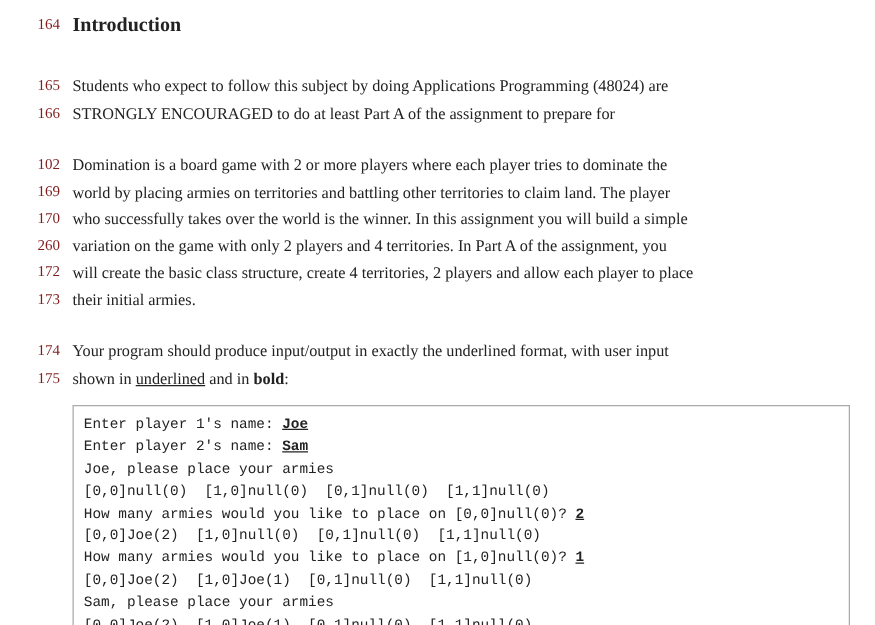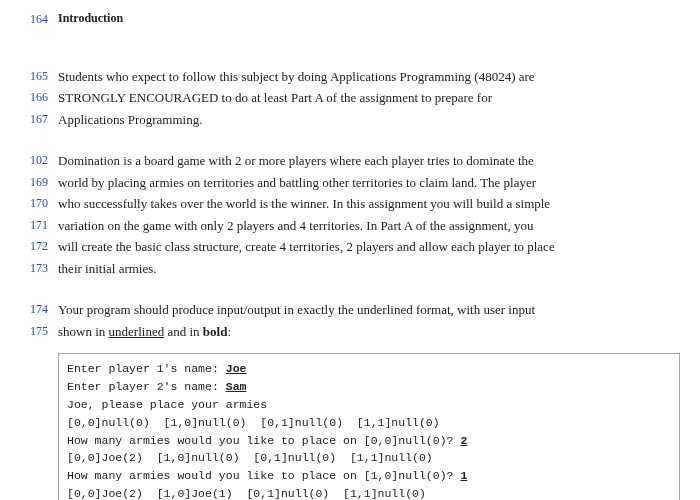--- a/index.html
+++ b/index.html
@@ -21,35 +21,35 @@
       margin: 0 auto;
     }
     .line-block {
       display: flex;
       margin-bottom: 2px;
     }
     .line-number {
       min-width: 38px;
       text-align: right;
       padding-right: 10px;
-      color: #1d4ed8;
+      color: #7f1d1d;
       font-size: 12px;
       line-height: 1.5;
       flex-shrink: 0;
     }
     .line-content {
       flex: 1;
       line-height: 1.5;
       font-size: 13px;
     }
     .section-heading {
-      font-size: 12px;
+      font-size: 16px;
       font-weight: bold;
       line-height: 1.4;
-      margin-bottom: 18px;
+      margin-bottom: 5px;
     }
     .paragraph-gap {
       margin-top: 22px;
     }
     .underline {
       text-decoration: underline;
       margin-top: 39px;
     }
     .bold {
       font-weight: bold;
@@ -90,39 +90,35 @@
   </div>
 
   <div class="line-block paragraph-gap">
     <span class="line-number">165</span>
     <span class="line-content">Students who expect to follow this subject by doing Applications Programming (48024) are</span>
   </div>
   <div class="line-block">
     <span class="line-number">166</span>
     <span class="line-content">STRONGLY ENCOURAGED to do at least Part A of the assignment to prepare for</span>
   </div>
-  <div class="line-block">
-    <span class="line-number">167</span>
-    <span class="line-content">Applications Programming.</span>
-  </div>
 
   <div class="line-block paragraph-gap">
     <span class="line-number">102</span>
     <span class="line-content">Domination is a board game with 2 or more players where each player tries to dominate the</span>
   </div>
   <div class="line-block">
     <span class="line-number">169</span>
     <span class="line-content">world by placing armies on territories and battling other territories to claim land. The player</span>
   </div>
   <div class="line-block">
     <span class="line-number">170</span>
     <span class="line-content">who successfully takes over the world is the winner. In this assignment you will build a simple</span>
   </div>
   <div class="line-block">
-    <span class="line-number">171</span>
+    <span class="line-number">260</span>
     <span class="line-content">variation on the game with only 2 players and 4 territories. In Part A of the assignment, you</span>
   </div>
   <div class="line-block">
     <span class="line-number">172</span>
     <span class="line-content">will create the basic class structure, create 4 territories, 2 players and allow each player to place</span>
   </div>
   <div class="line-block">
     <span class="line-number">173</span>
     <span class="line-content">their initial armies.</span>
   </div>

